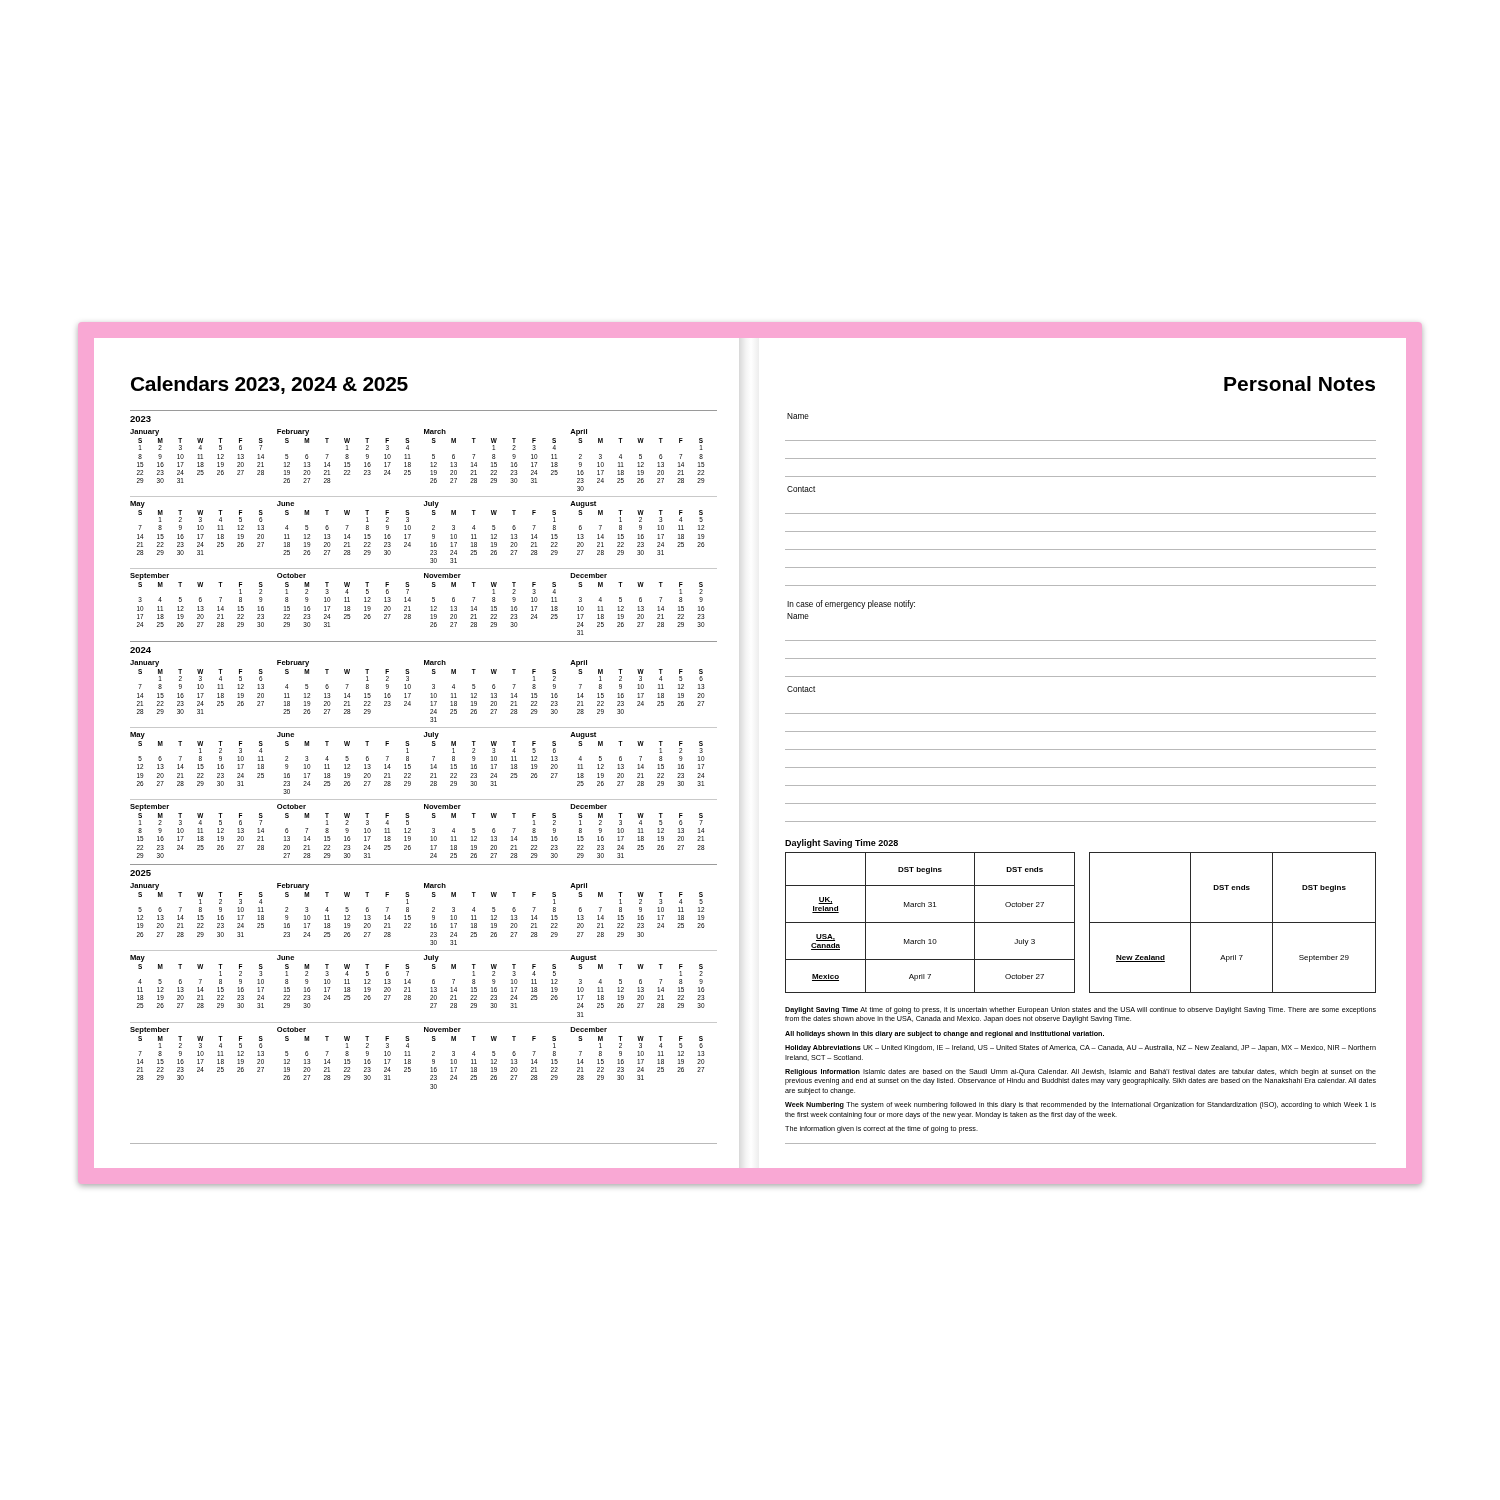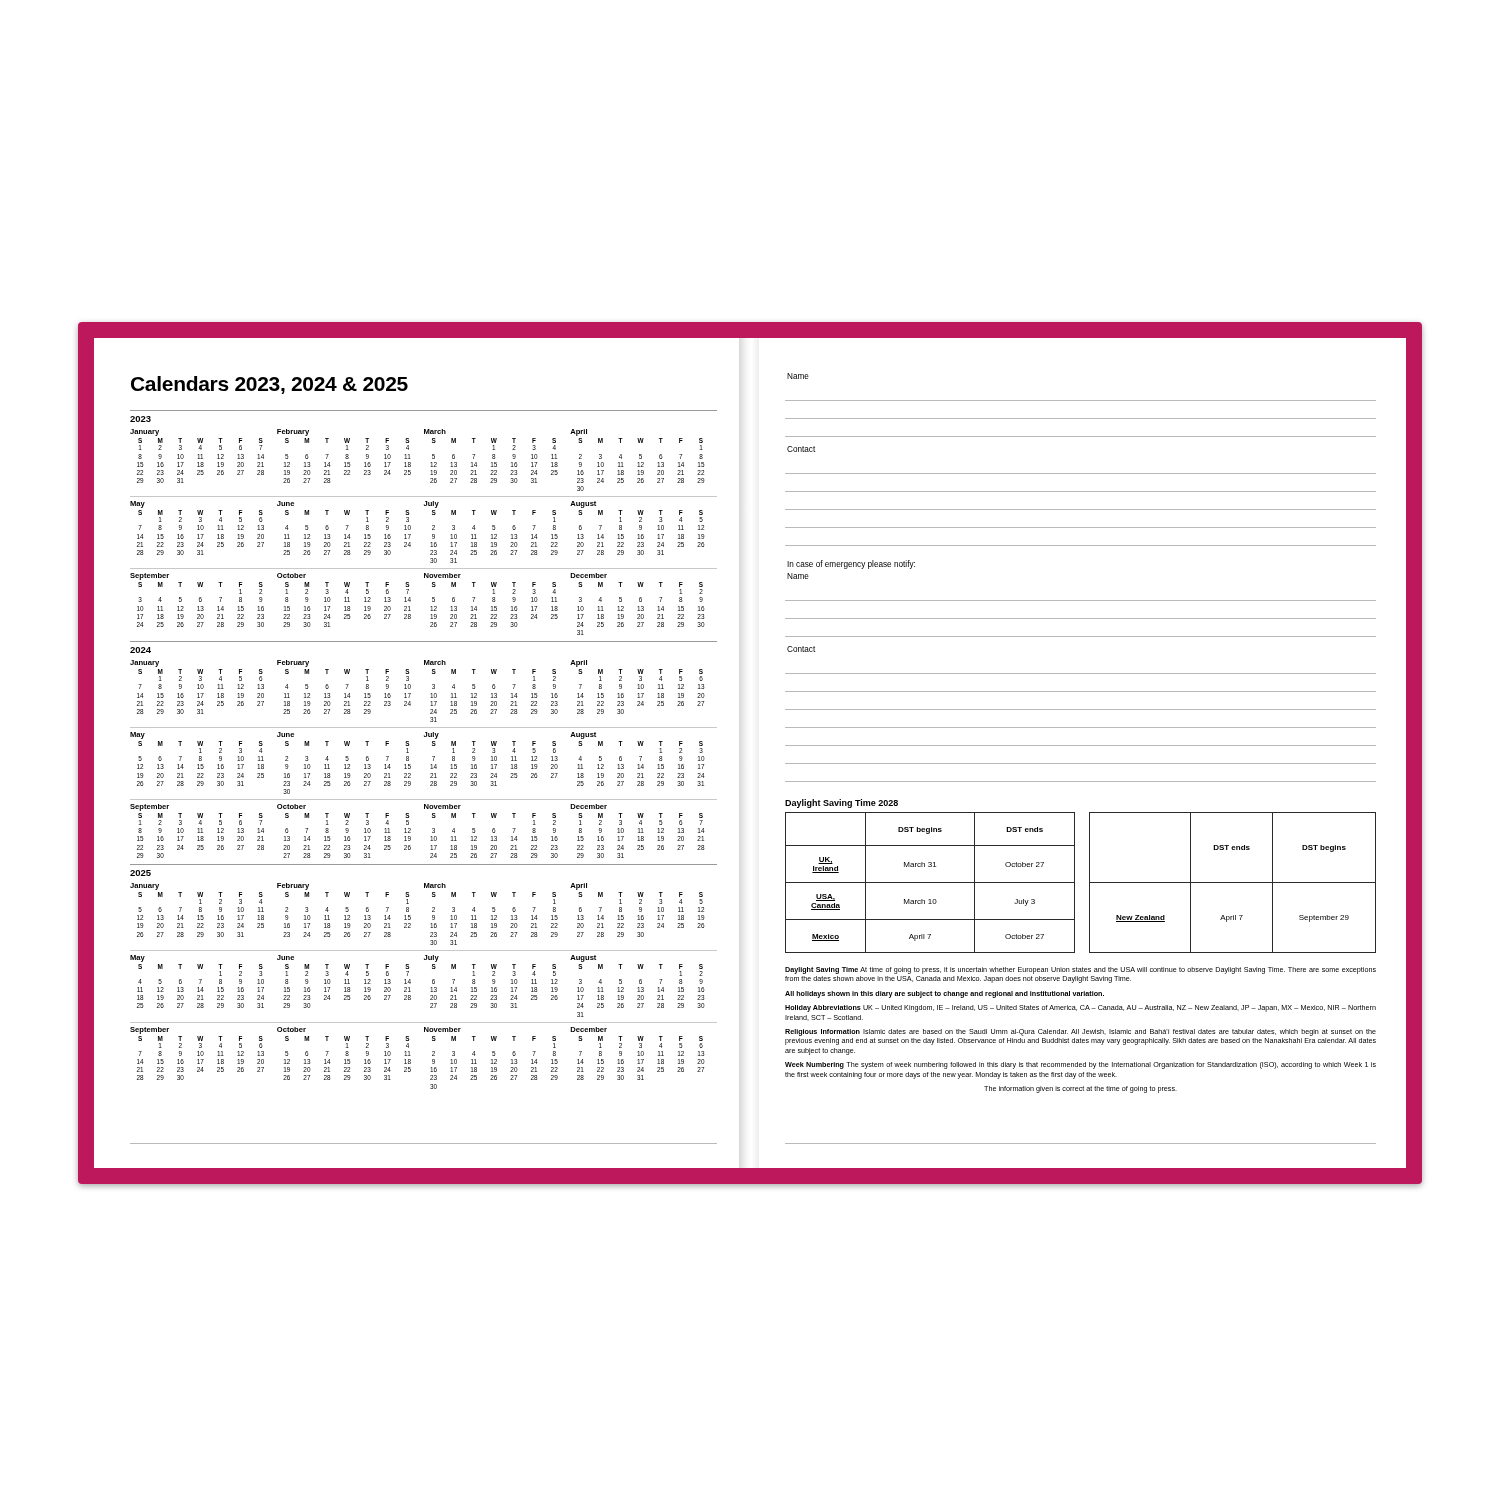--- a/index.html
+++ b/index.html
@@ -2,21 +2,21 @@
 <html><head>
 <meta charset="utf-8">
 <style>
   html,body{margin:0;padding:0;background:#ffffff;}
   body{width:1500px;height:1500px;font-family:"Liberation Sans",sans-serif;color:#000;}
   .stage{position:relative;width:1500px;height:1500px;}
 
   
   .book{
     position:absolute;left:78px;top:322px;width:1344px;height:862px;
-    background:#be185d;border-radius:4px;
+    background:#f9a8d4;border-radius:4px;
     box-shadow:0 2px 6px rgba(0,0,0,.35);
   }
   .page{
     position:absolute;top:16px;height:830px;background:#fff;overflow:hidden;
   }
   .page.left{left:16px;width:645px;}
   .page.right{left:681px;width:647px;}
   .gutter{
     position:absolute;left:661px;top:16px;width:20px;height:830px;
     background:linear-gradient(to right,#d8d8d8,#f4f4f4 35%,#ffffff 60%,#ededed);
@@ -48,21 +48,21 @@
   table.dst{border-collapse:collapse;font-size:8px;}
   table.dst td,table.dst th{border:1px solid #2b2b2b;padding:9px 6px;text-align:center;height:14px;}
   table.dst th{font-weight:bold;}
   table.dst td.rowhdr{font-weight:bold;text-decoration:underline;}
   .dst-a{width:300px;}
   .dst-b{width:296px;}
 
   .notes{margin-top:12px;font-size:7.2px;line-height:9.4px;text-align:justify;}
   .notes p{margin:0 0 5px 0;}
   .notes b{font-weight:bold;}
-  .footline{font-size:7.2px;margin-top:4px;text-align:center;}
+  .footline{font-size:7.2px;margin-top:4px;}
   .botrule{position:absolute;left:26px;right:30px;bottom:24px;border-top:1px solid #b9b9b9;}
   .botrule2{position:absolute;left:36px;right:22px;bottom:24px;border-top:1px solid #b9b9b9;}
 </style>
 </head>
 <body>
 
 <div class="stage">
   <div class="book">
 
     <div class="page left">
@@ -2375,20 +2375,21 @@
             </div>
           </div>
       </div>
       <div class="botrule2"></div>
     </div>
 
     <div class="gutter"></div>
 
     <div class="page right">
       <div class="rp-inner">
+        <h2 class="ptitle">Personal Notes</h2>
 
         <div>
           <div class="fieldlabel">Name</div>
           <div class="wline"></div>
           <div class="wline"></div>
           <div class="wline"></div>
         </div>
 
         <div style="height:8px"></div>
         <div>

